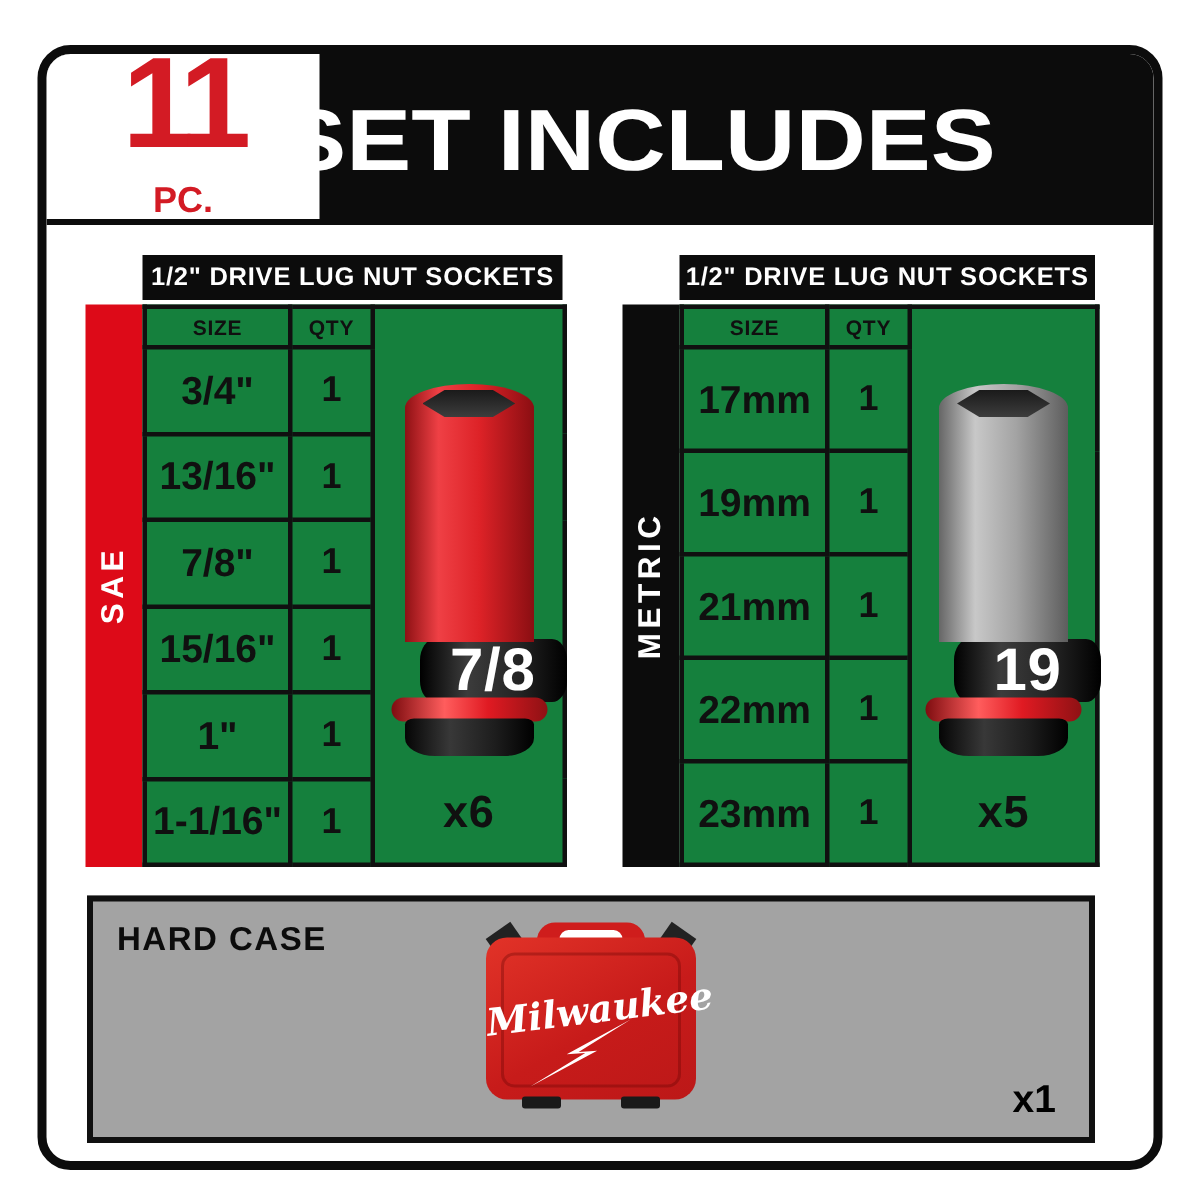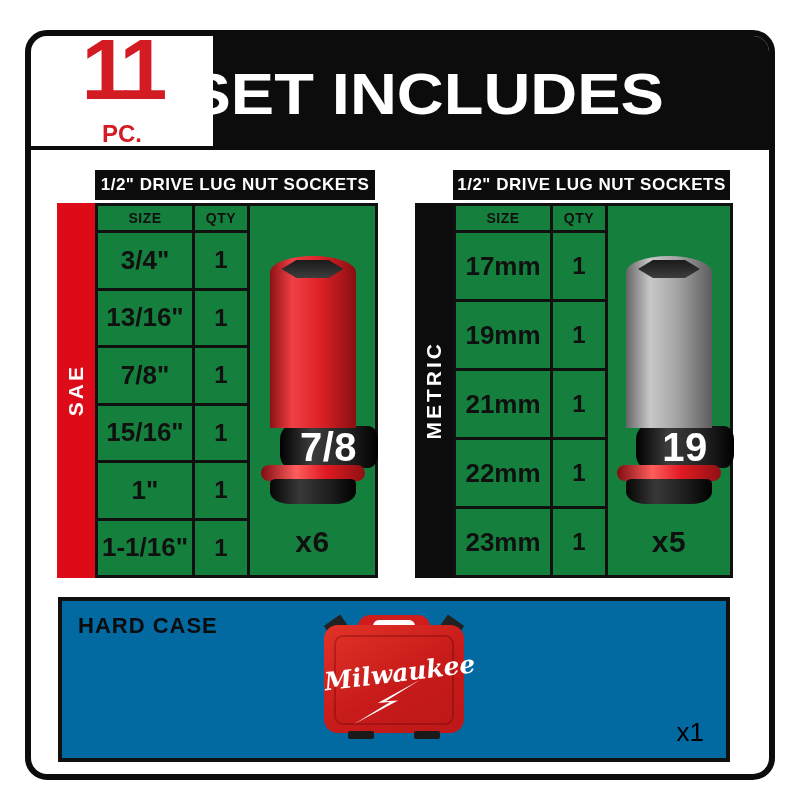--- a/index.html
+++ b/index.html
@@ -55,24 +55,24 @@
                display:flex; align-items:center; justify-content:center;
                color:#fff; font-size:40px; font-weight:bold;margin-left:32px; }
   .sock-ring { width:104px; height:16px; margin-top:-3px; border-radius:8px;
                background:linear-gradient(to right,#7e0d10,#ff5d5d 34%,#e01a22 62%,#8e1114); }
   .sock-base { width:86px; height:25px; margin-top:-2px;
                border-radius:6px 6px 20px 20px / 4px 4px 12px 12px;
                background:linear-gradient(to right,#050505,#383838 35%,#1d1d1d 70%,#000); }
 
   
   .case-box { position:absolute; left:27px; top:561px; width:664px; height:157px;
-              border:4px solid #101010; background:#0369a1; }
+              border:4px solid #101010; background:#a3a3a3; }
   .case-title { position:absolute; left:16px; top:12px; font-size:22px; font-weight:bold;
                 letter-spacing:1px; color:#0c0c0c; }
-  .case-mult { position:absolute; right:22px; bottom:10px; font-size:26px; font-weight:normal; }
+  .case-mult { position:absolute; right:22px; bottom:10px; font-size:26px; font-weight:bold; }
   .case { position:absolute; left:50%; transform:translateX(-50%); top:14px;
           width:140px; height:126px; }
   .latch { position:absolute; width:20px; height:14px; background:#222; top:4px; }
   .latch.l { left:2px;  transform:rotate(-35deg); }
   .latch.r { right:2px; transform:rotate(35deg); }
   .case-hump { position:absolute; left:50%; transform:translateX(-50%); top:0;
                width:72px; height:22px; background:#cf1d1c; border-radius:12px 12px 0 0; }
   .case-hole { position:absolute; left:50%; transform:translateX(-50%); top:5px;
                width:42px; height:12px; background:#fff; border-radius:7px; }
   .case-bodyshell { position:absolute; left:0; top:10px; width:140px; height:108px;

